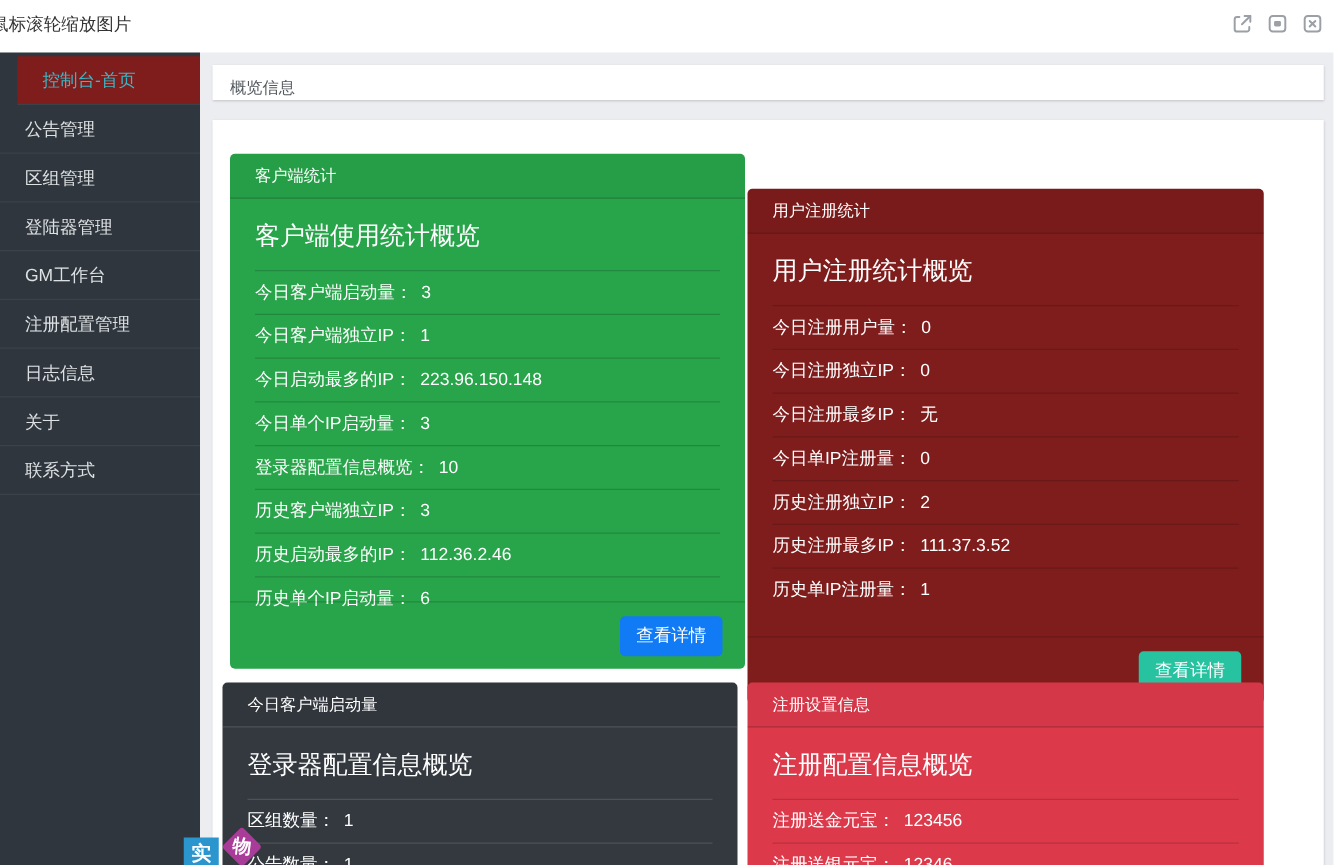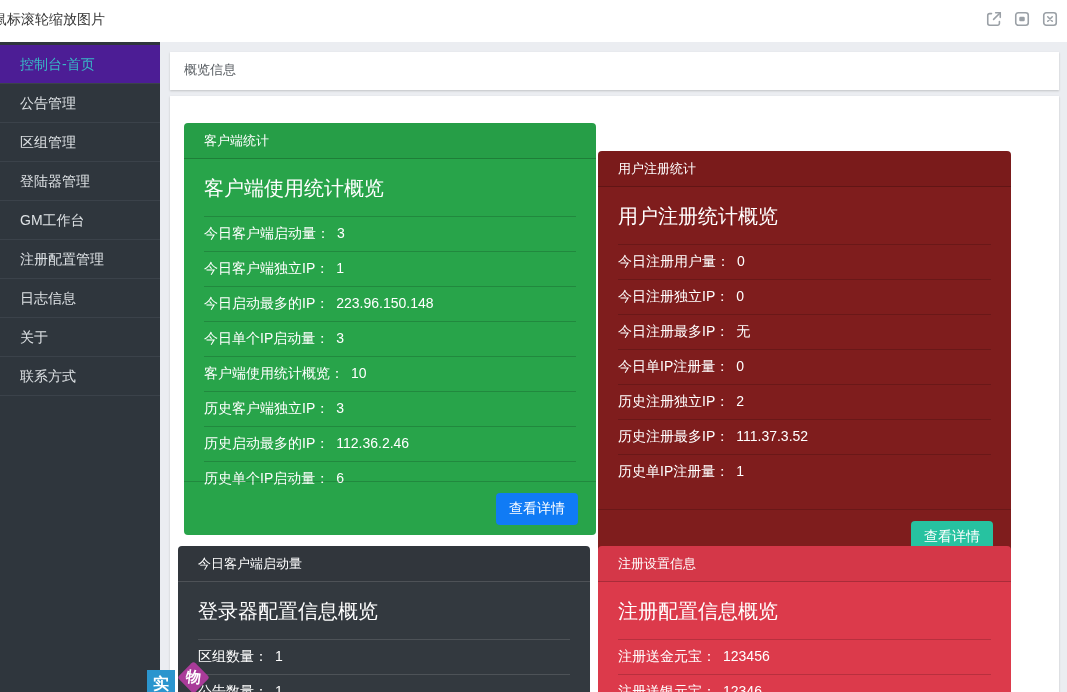--- a/index.html
+++ b/index.html
@@ -11,26 +11,26 @@
   .topbar { position:absolute; left:0; top:0; width:1067px; height:42px; background:#fff; }
   .topbar-title { position:absolute; left:-7px; top:11px; font-size:14px; color:#333; white-space:nowrap; }
   .win-controls { position:absolute; right:7px; top:9px; display:flex; gap:8px; }
   .win-btn { width:20px; height:20px; color:#9aa0a6; cursor:pointer; display:inline-flex; }
   .win-btn svg { width:20px; height:20px; }
 
   
   .sidebar { position:absolute; left:0; top:42px; width:160px; height:650px; background:#2f363d; padding-top:3px; }
   .side-item { height:39px; line-height:38px; padding-left:20px; font-size:14px; color:#dde1e4;
                border-bottom:1px solid #3b424a; cursor:pointer; white-space:nowrap; }
-  .side-item.active { background:#4c1d95; }
+  .side-item.active { background:#7f1d1d;margin-left:14px; }
 
   
   .content { position:absolute; left:160px; top:42px; width:907px; height:650px; background:#ebedf1; }
   .panel { position:absolute; background:#fff; box-shadow:0 1px 2px rgba(0,0,0,0.18); }
-  .panel-head { left:10px; top:10px; width:889px; height:38px; line-height:36px; padding-left:14px;
+  .panel-head { left:10px; top:10px; width:889px; height:28px; line-height:36px; padding-left:14px;
                 font-size:13px; color:#54595e; }
   .panel-body { left:10px; top:54px; width:889px; height:920px; }
 
   
   .card { position:absolute; border-radius:4px; color:#fff; overflow:hidden; }
   .card-1 { left:14px;   top:27px;  width:412px; height:412px; }
   .card-2 { left:428px; top:27px;  width:413px; height:412px; }
   .card-3 { left:8px;   top:450px; width:412px; height:500px; }
   .card-4 { left:428px; top:450px; width:413px; height:500px; }
   .card-head { height:36px; line-height:35px; padding:0 20px; font-size:13px;
@@ -106,21 +106,21 @@
 
       <div class="card card-1" style="background-color: rgb(40, 164, 74);">
         <div class="card-head">客户端统计</div>
         <div class="card-body">
           <div class="card-title">客户端使用统计概览</div>
           <div>
               <div class="stat-row"><span>今日客户端启动量：</span><span class="stat-value">3</span></div>
               <div class="stat-row"><span>今日客户端独立IP：</span><span class="stat-value">1</span></div>
               <div class="stat-row"><span>今日启动最多的IP：</span><span class="stat-value">223.96.150.148</span></div>
               <div class="stat-row"><span>今日单个IP启动量：</span><span class="stat-value">3</span></div>
-              <div class="stat-row"><span>客户端使用统计概览：</span><span class="stat-value">10</span></div>
+              <div class="stat-row"><span>登录器配置信息概览：</span><span class="stat-value">10</span></div>
               <div class="stat-row"><span>历史客户端独立IP：</span><span class="stat-value">3</span></div>
               <div class="stat-row"><span>历史启动最多的IP：</span><span class="stat-value">112.36.2.46</span></div>
               <div class="stat-row"><span>历史单个IP启动量：</span><span class="stat-value">6</span></div>
             </div>
         </div>
         <div class="card-foot">
           <button class="detail-btn" style="background-color: rgb(16, 123, 245);">查看详情</button>
         </div>
       </div>
 

